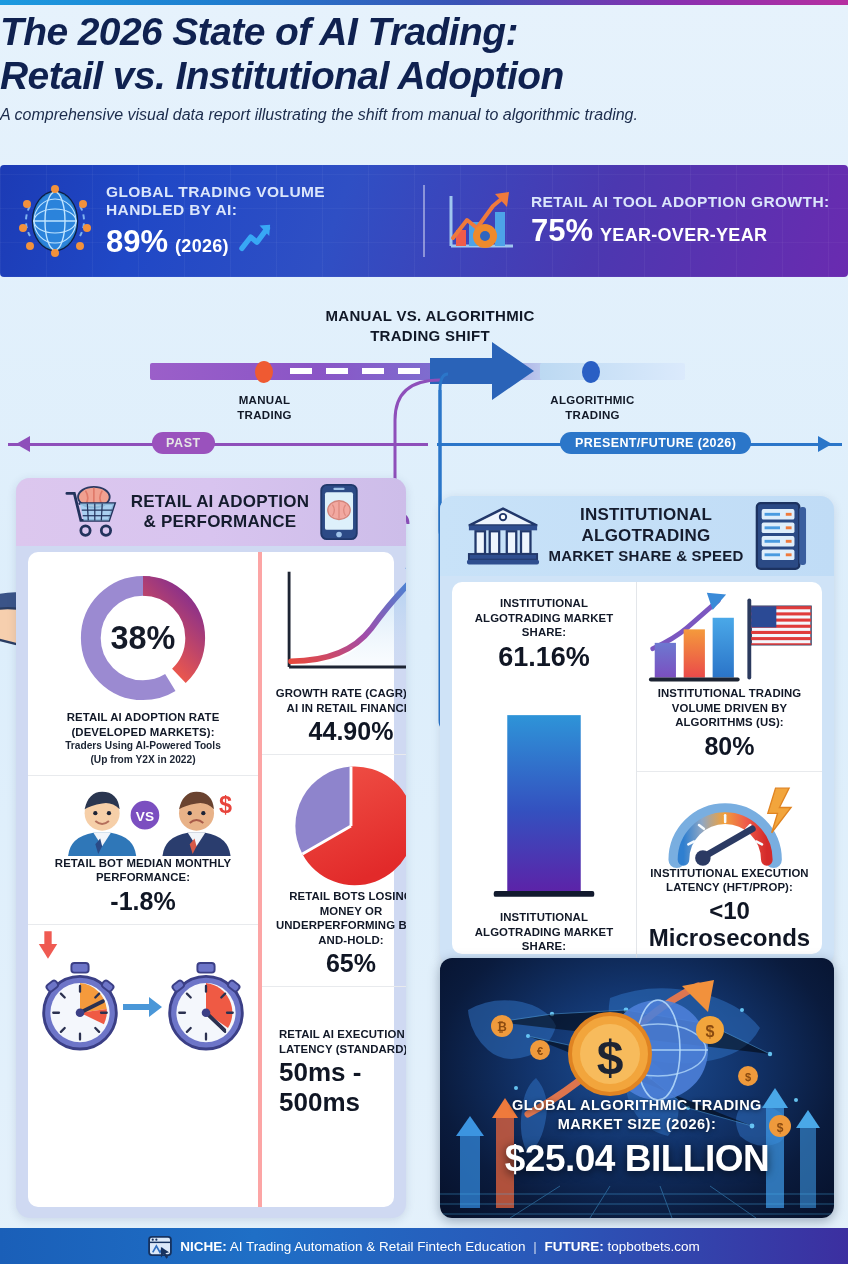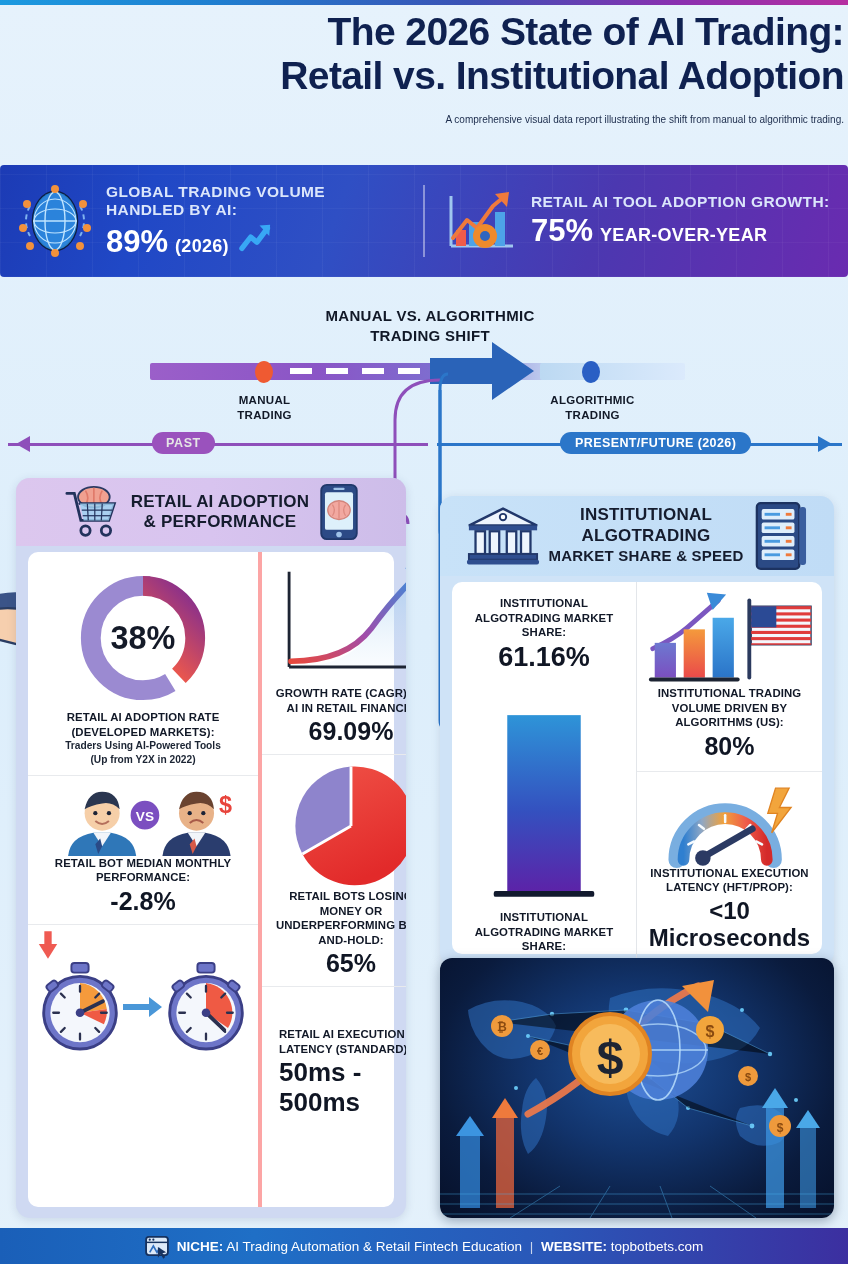--- a/index.html
+++ b/index.html
@@ -10,24 +10,24 @@
     overflow: hidden;
     position: relative;
   }
   .page { position: relative; width: 848px; height: 1264px; background: linear-gradient(180deg,#e6f2fc 0%, #ddeefb 50%, #e4f1fb 100%); }
 
   
   .top-strip { position:absolute; top:0; left:0; width:848px; height:5px;
     background: linear-gradient(90deg,#1c9ae0 0%, #1f7fd0 25%, #3a52b5 55%, #8a2fb0 80%, #b62fa0 100%); }
 
   
-  .header { position:absolute; top:10px; left:0; width:844px; text-align:right; }
+  .header { position:absolute; top:10px; left:0; width:844px; text-align:left;font-style:italic; }
   .title { font-size:39px; line-height:1.13; font-weight:bold; color:#0f2150; letter-spacing:-0.6px;
            font-family:"Liberation Sans", sans-serif; }
-  .subtitle { margin-top:16px; font-size:10px; color:#1b2b4b; font-weight:400; }
+  .subtitle { margin-top:8px; font-size:16px; color:#1b2b4b; font-weight:400; }
 
   
   .banner { position:absolute; top:165px; left:0; width:848px; height:112px;
     background: linear-gradient(110deg,#1c3bb5 0%, #2048c6 18%, #2f4fc4 40%, #4b38b0 70%, #6a2bb0 100%);
     border-radius:4px; overflow:hidden; }
   .banner::before{content:"";position:absolute;inset:0;
     background:
       repeating-linear-gradient(90deg, rgba(255,255,255,.045) 0 1px, transparent 1px 46px),
       repeating-linear-gradient(0deg, rgba(255,255,255,.035) 0 1px, transparent 1px 34px);}
   .banner-inner { position:relative; display:flex; height:100%; align-items:center; }
@@ -419,21 +419,21 @@
                 <circle cx="140" cy="30" r="18" fill="#e8b288"></circle>
                 <path d="M122 26 q4 -18 18 -18 q16 0 18 18 q-8 -8 -18 -6 q-12 2 -18 6 Z" fill="#6a4330"></path>
                 <circle cx="133" cy="30" r="2.2" fill="#1b2336"></circle>
                   <circle cx="147" cy="30" r="2.2" fill="#1b2336"></circle>
                 <path d="M133 40 q7 -6 14 0" fill="none" stroke="#a85a48" stroke-width="2"></path>
                 <text x="163" y="30" font-size="24" font-weight="bold" fill="#e8443c" font-family="Liberation Sans, sans-serif">$</text>
               </g>
             </svg>
           </div>
           <div class="cap">RETAIL BOT MEDIAN MONTHLY PERFORMANCE:</div>
-          <div class="bignum">-2.8%</div>
+          <div class="bignum">-1.8%</div>
         </div>
 
         <div class="cell" style="padding-top:6px">
           <div style="text-align:center">
             <svg viewBox="0 0 24 30" width="22" height="28">
               <rect x="8" y="0" width="8" height="16" fill="#ef5a52"></rect>
               <path d="M2 14 L22 14 L12 30 Z" fill="#ef5a52"></path>
             </svg>
           </div>
           <div style="display:flex;align-items:center;justify-content:space-around;margin-top:2px">
@@ -502,21 +502,21 @@
                 </linearGradient>
               </defs>
               <path d="M18 106 q58 2 84 -34 q22 -32 52 -58 L154 106 Z" fill="url(#gfill)"></path>
               <line x1="18" y1="6" x2="18" y2="106" stroke="#1d2433" stroke-width="3"></line>
               <line x1="18" y1="106" x2="160" y2="106" stroke="#1d2433" stroke-width="3"></line>
               <path d="M20 100 q58 0 84 -34 q20 -28 46 -54" fill="none" stroke="url(#gc)" stroke-width="6" stroke-linecap="round"></path>
               <path d="M140 2 L160 0 L156 24 Z" fill="#3f8ad8"></path>
             </svg>
           </div>
           <div class="cap">GROWTH RATE (CAGR) OF AI IN RETAIL FINANCE:</div>
-          <div class="bignum">69.09%</div>
+          <div class="bignum">44.90%</div>
         </div>
 
         <div class="cell">
           <div style="display:flex;justify-content:center">
             <svg viewBox="0 0 140 140" width="126" height="126">
               <defs>
                 <linearGradient id="pr" x1="0" y1="0" x2="0.4" y2="1">
                   <stop offset="0%" stop-color="#f05247"></stop>
                     <stop offset="100%" stop-color="#e22a2a"></stop>
                 </linearGradient>
@@ -755,35 +755,40 @@
       <g opacity=".45" stroke="#4fb8f5" stroke-width=".9">
         <path d="M0 236 H394"></path>
           <path d="M0 246 H394"></path>
           <path d="M0 256 H394"></path>
         <path d="M120 228 L70 260"></path>
           <path d="M170 228 L150 260"></path>
           <path d="M220 228 L232 260"></path>
           <path d="M270 228 L316 260"></path>
       </g>
     </svg>
+    <div class="mtext">
+      <div class="mcap">GLOBAL ALGORITHMIC TRADING</div>
+      <div class="mcap">MARKET SIZE (2026):</div>
+      <div class="mval">$25.04 BILLION</div>
+    </div>
   </div>
 
   <div class="footer">
     <span>
       <svg viewBox="0 0 26 22" width="24" height="20">
         <rect x="1" y="1" width="24" height="20" rx="3" fill="#dce9f8" stroke="#16325f" stroke-width="2"></rect>
         <line x1="1" y1="7" x2="25" y2="7" stroke="#16325f" stroke-width="1.6"></line>
         <circle cx="5" cy="4" r="1.2" fill="#16325f"></circle>
           <circle cx="9" cy="4" r="1.2" fill="#16325f"></circle>
         <path d="M5 18 L9 11 L13 18 L16 13" fill="none" stroke="#2f6fc0" stroke-width="1.8"></path>
         <path d="M14 12 L14 24 L17 20 L20 25 L22 23 L19 19 L23 18 Z" fill="#16325f"></path>
       </svg>
     </span>
     <div class="footer-text">
       <b>NICHE:</b>
       <span>AI Trading Automation &amp; Retail Fintech Education</span>
       <span class="sep">|</span>
-      <b>WEBSITE:</b>
+      <b>FUTURE:</b>
       <span>topbotbets.com</span>
     </div>
   </div>
 
 </div>
 
 </body></html>

